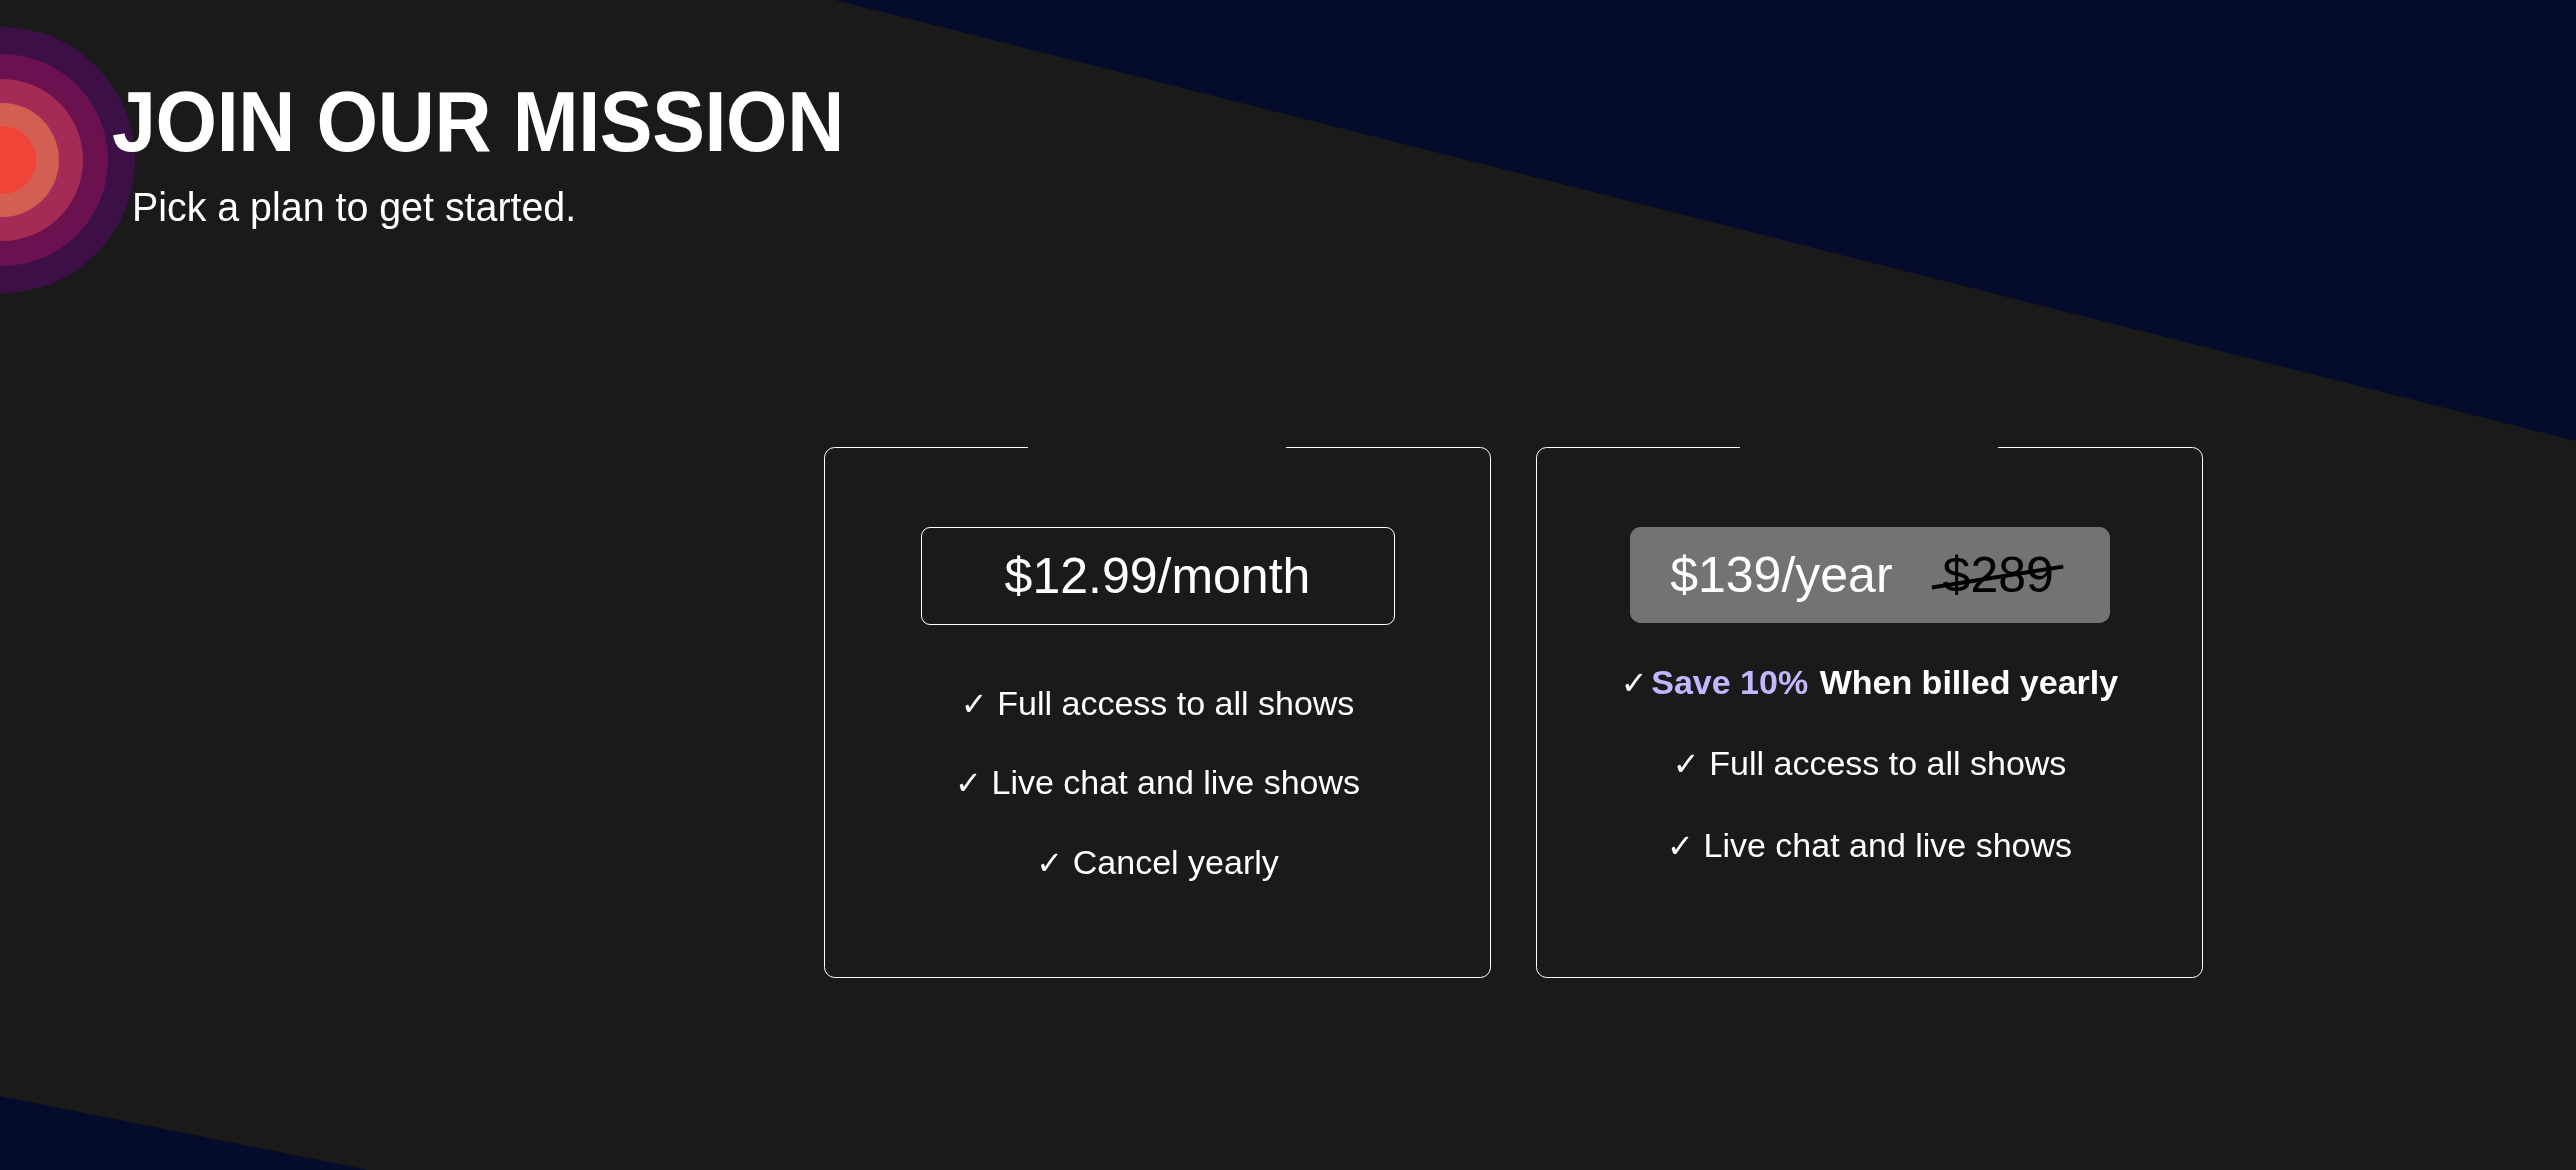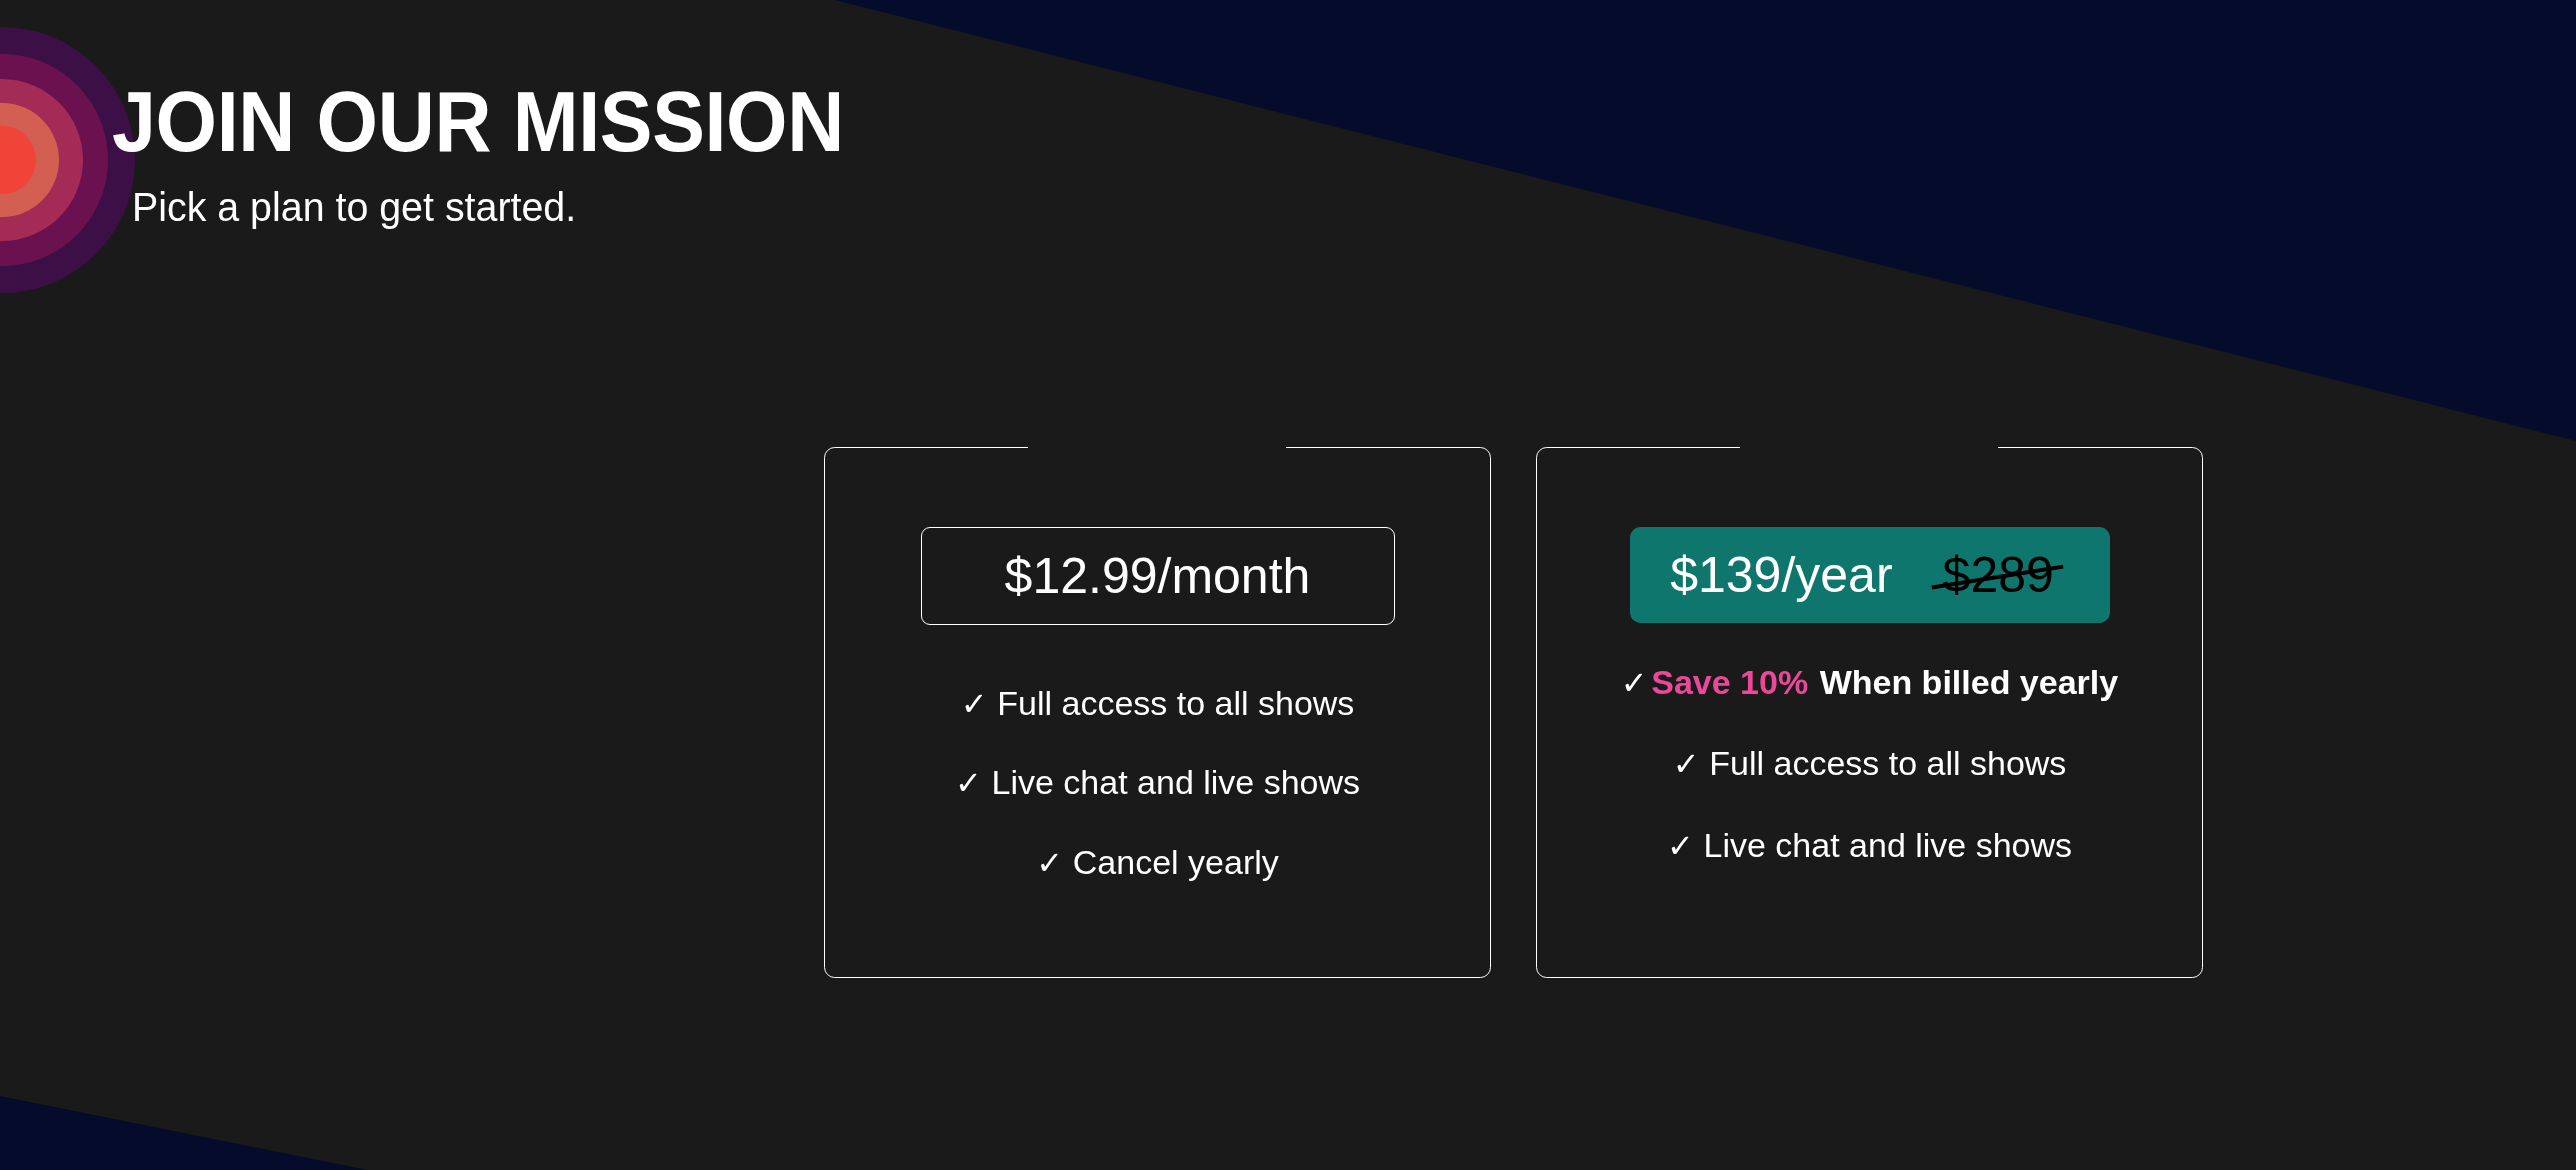--- a/index.html
+++ b/index.html
@@ -201,21 +201,21 @@
   .features.yearly .feature:last-child { margin-bottom: 0; }
 
   .feature .check {
     margin-right: 9.8px;
     font-size: 32px;
     color: #ffffff;
   }
   .feature-highlight .check { margin-right: 3.6px; }
 
   .save-badge {
-    color: #ec4899;
+    color: #c4b5fd;
     font-weight: bold;
     font-size: 34px;
     margin-right: 11.5px;
   }
   .save-note {
     color: #ffffff;
     font-weight: bold;
     font-size: 34px;
   }
 </style>
@@ -258,21 +258,21 @@
         </li>
         <li class="feature">
           <span class="check">✓</span>
           <span>Cancel yearly</span>
         </li>
       </ul>
     </div>
 
     <div class="plan-card">
       <div class="price-slot">
-        <div class="price-badge" style="background:#0f766e;padding-left:24px;">
+        <div class="price-badge" style="background:#737373;padding-left:24px;">
           <span>$139/year</span>
           <span class="price-old">$289</span>
         </div>
       </div>
       <ul class="features yearly">
         <li class="feature feature-highlight">
           <span class="check">✓</span>
           <span class="save-badge">Save 10%</span>
           <span class="save-note">When billed yearly</span>
         </li>

